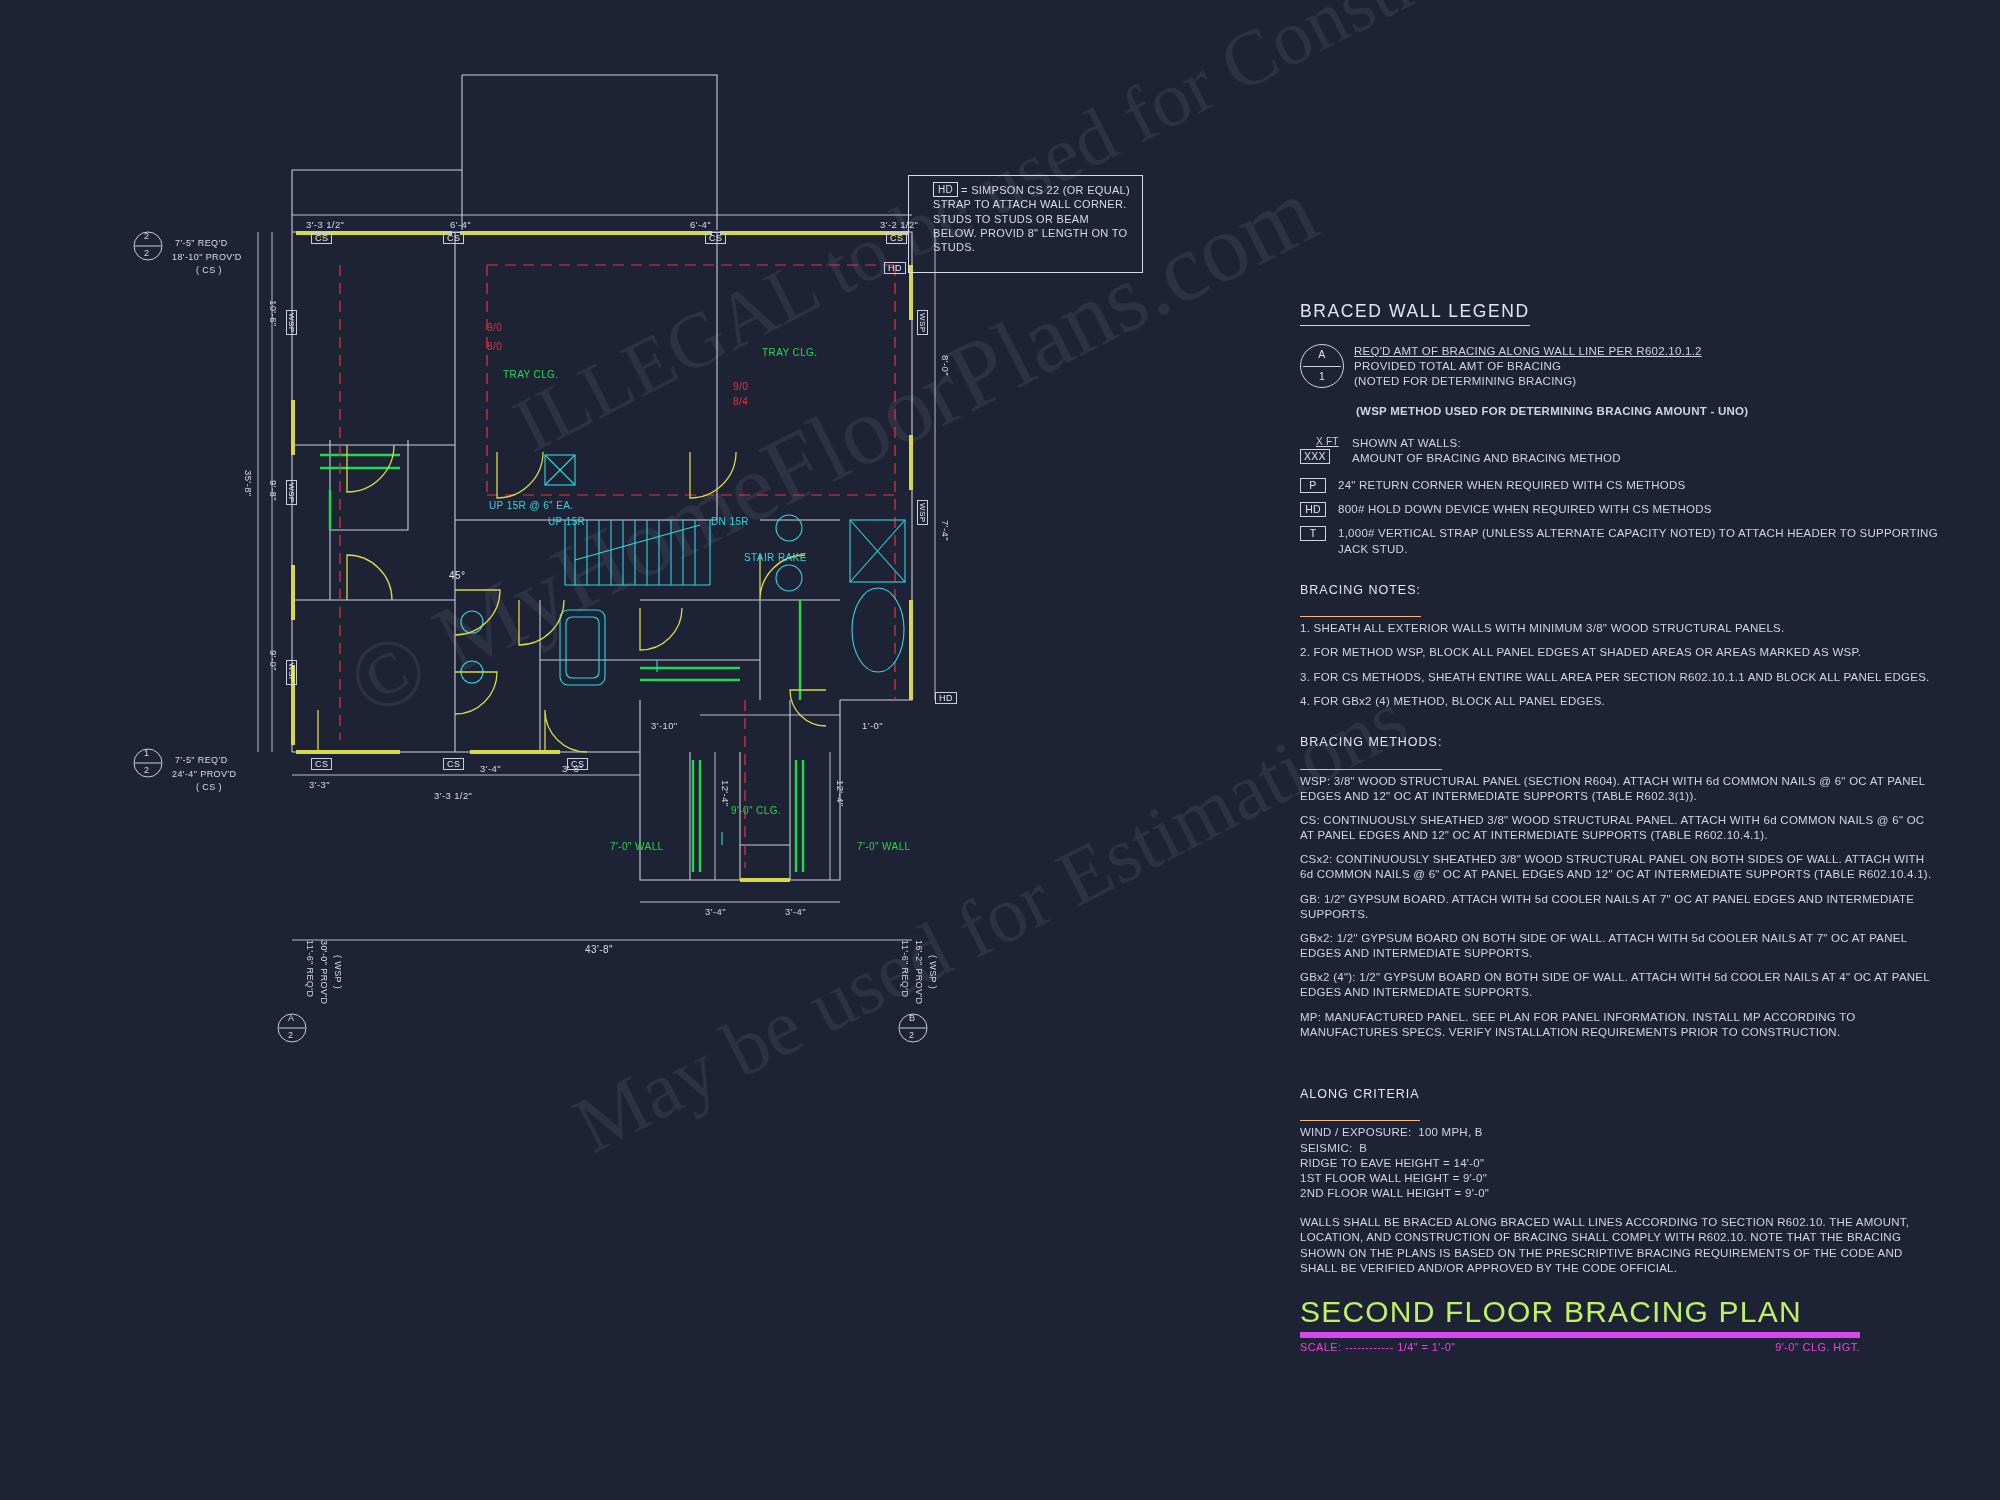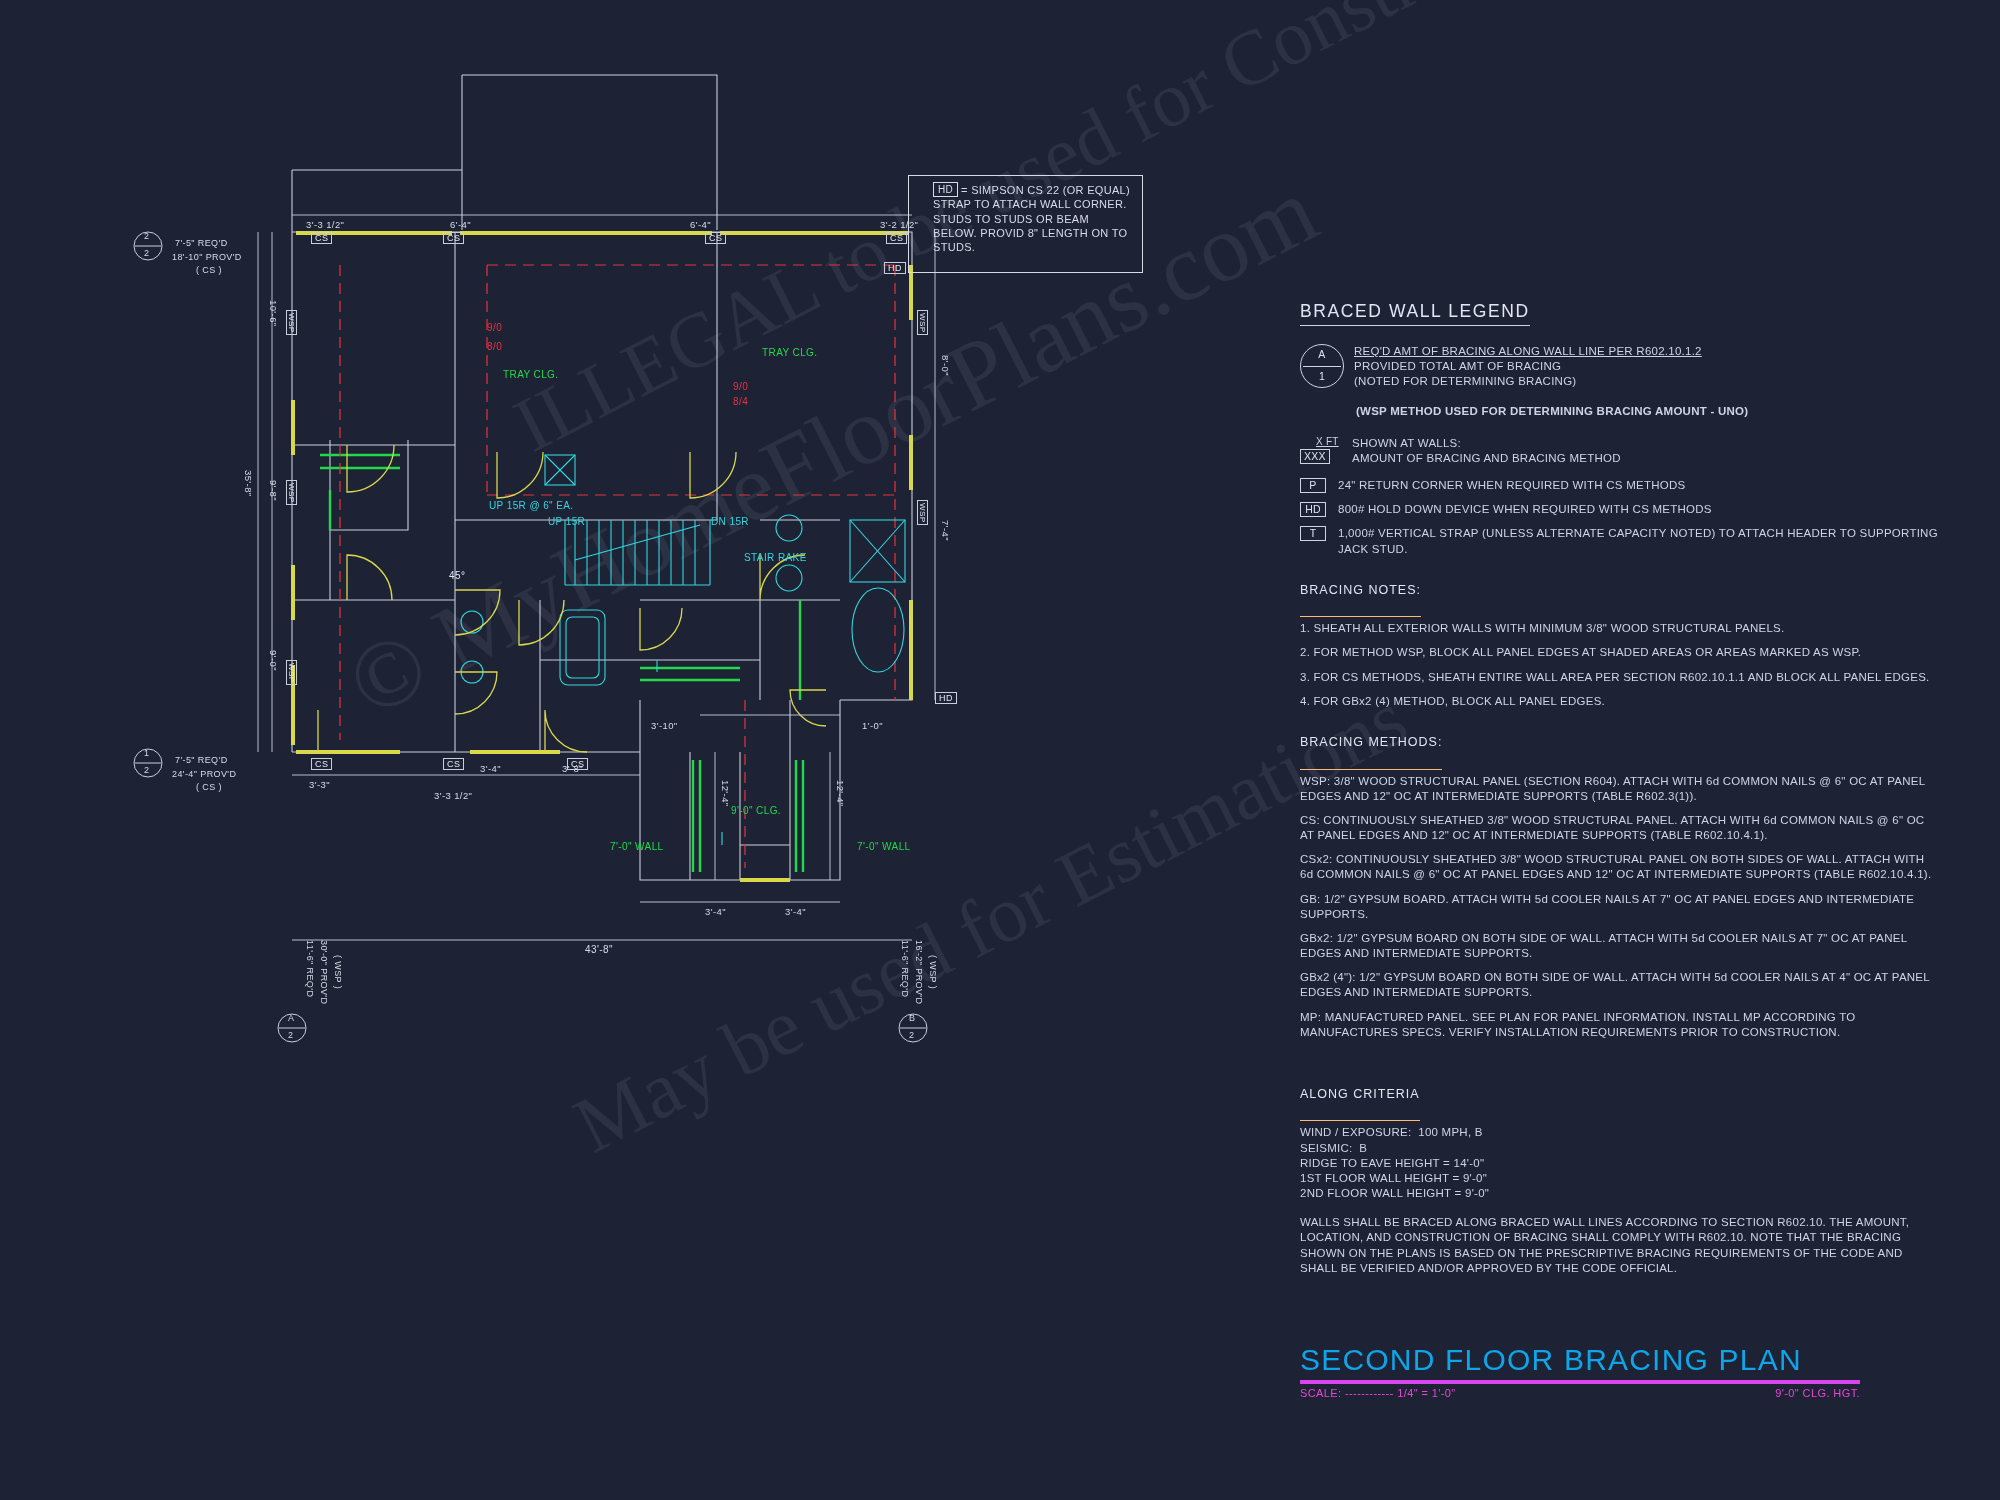--- a/index.html
+++ b/index.html
@@ -112,27 +112,26 @@
   #criteria .cline { white-space: pre; }
 
   
   #title-block {
     position: absolute;
     left: 1300px; top: 1295px;
     width: 560px;
     font-family: "Liberation Sans", sans-serif;
   }
   #title-block .tmain {
-    color: #0ea5e9;
+    color: #bef264;
     font-size: 30px;
     letter-spacing: 1.2px;
-    border-bottom: 4px solid #d946ef;
+    border-bottom: 6px solid #d946ef;
     padding-bottom: 3px;
     display: block;
-    margin-top: 48px;
   }
   #title-block .trow {
     display: flex; justify-content: space-between;
     color: #e946d6; font-size: 11px; margin-top: 3px;
     letter-spacing: .4px;
   }
 
   
   #hd-note {
     position: absolute;

